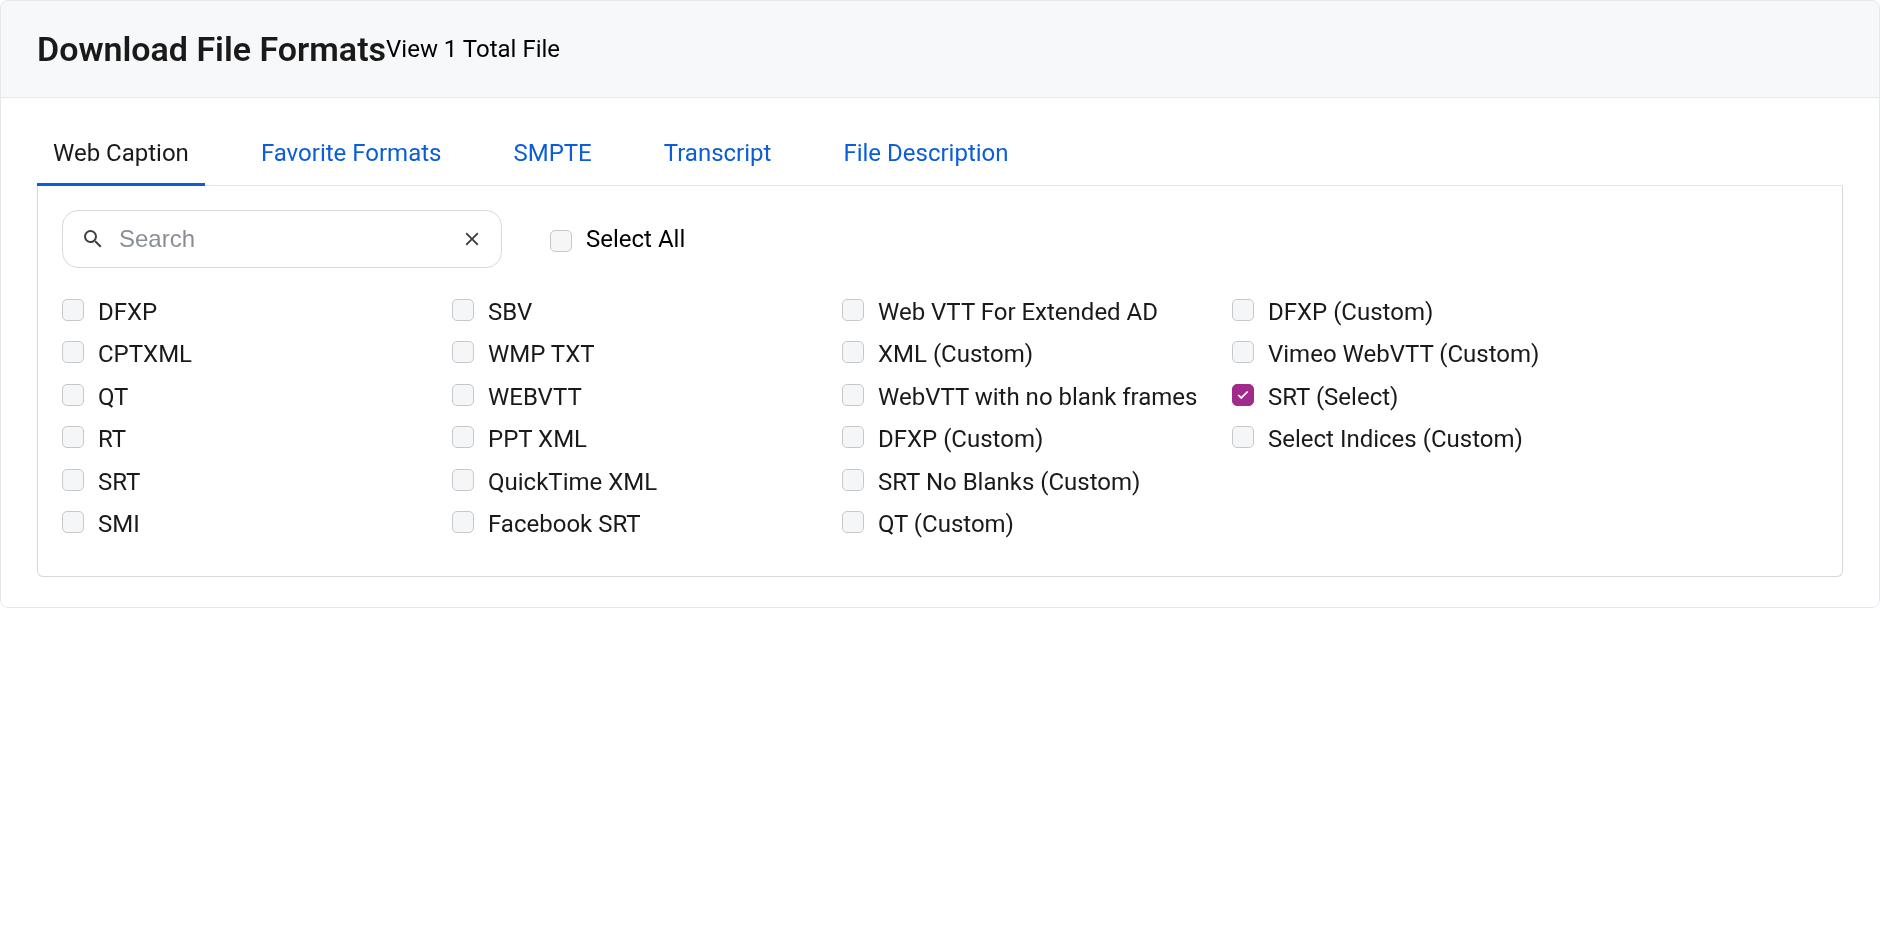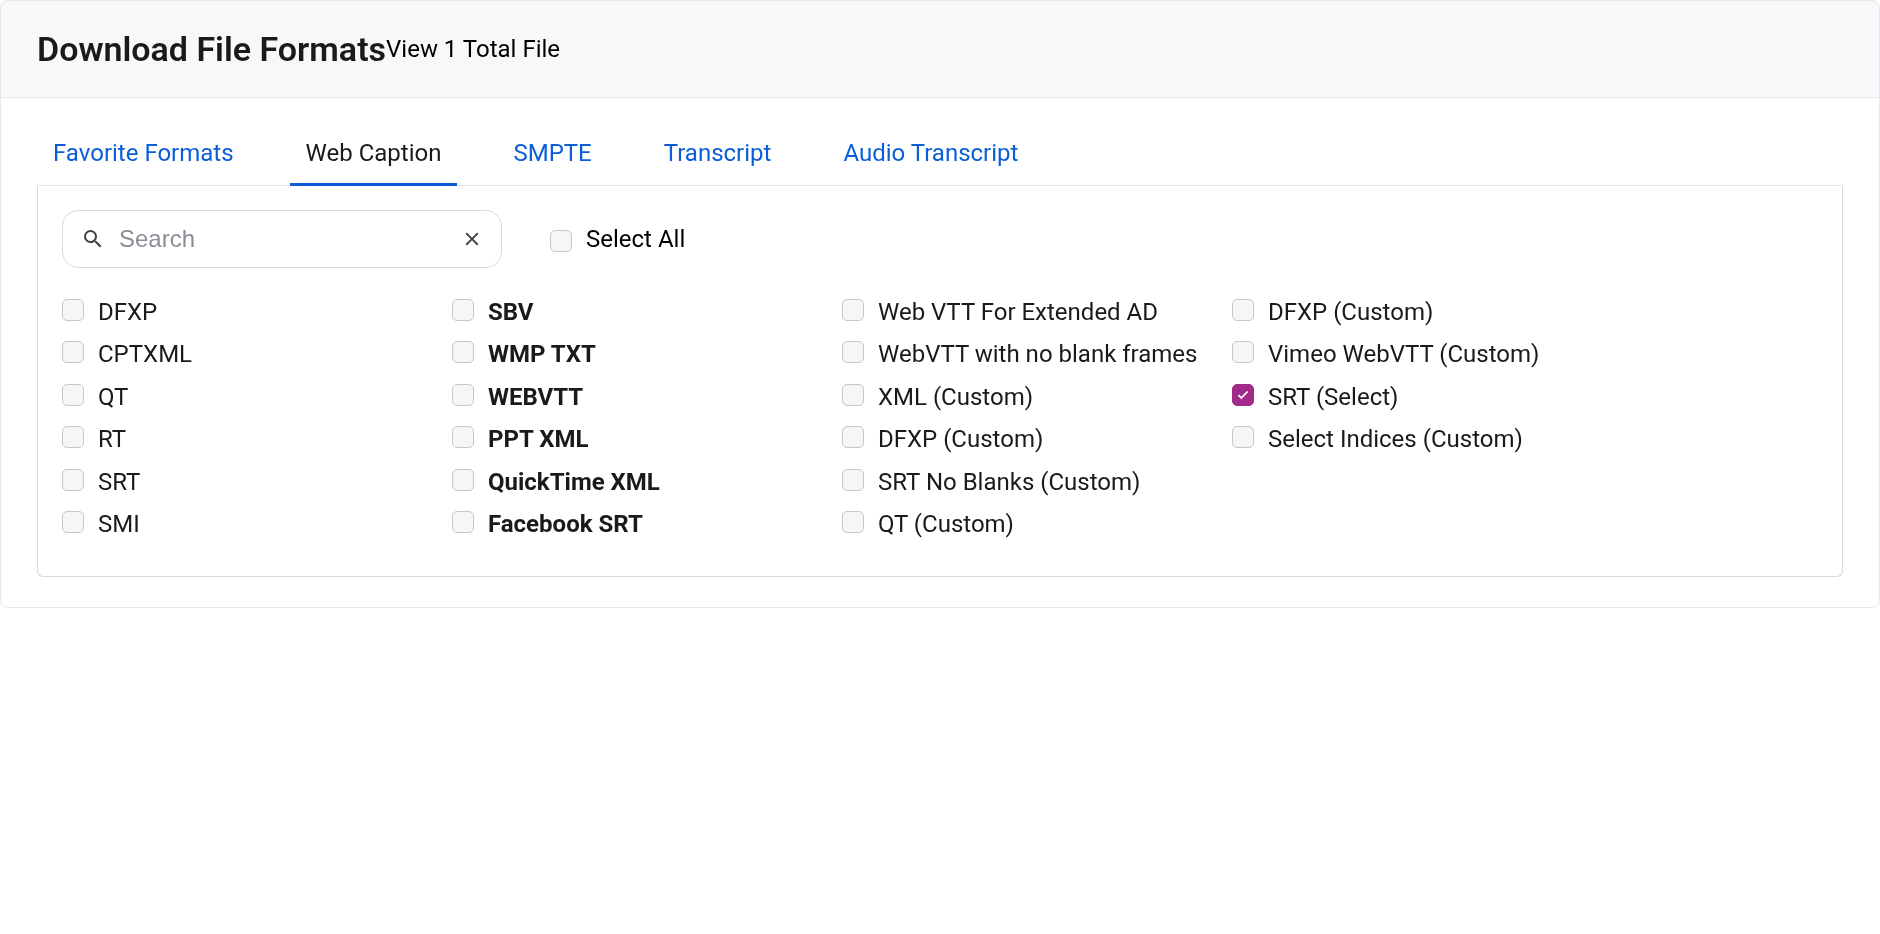--- a/index.html
+++ b/index.html
@@ -119,21 +119,21 @@
     .formats-grid {
       display: flex;
       gap: 20px;
     }
     .col {
       display: flex;
       flex-direction: column;
       gap: 10px;
     }
     .col-1 { width: 370px; }
-    .col-2 { width: 370px; font-weight: bold; }
+    .col-2 { width: 370px; }
     .col-3 { width: 370px; }
     .col-4 { width: auto; }
     .format-item {
       display: flex;
       align-items: flex-start;
       gap: 14px;
     }
     .format-label {
       font-size: 24px;
       color: #1a1a1a;
@@ -169,25 +169,25 @@
 
 <div class="panel">
   <div class="panel-header">
     <div class="panel-title">Download File Formats</div>
     <a href="#" class="header-link">View 1 Total File</a>
   </div>
 
   <div class="panel-body">
 
     <div class="tabs">
+      <a href="#" class="tab active">Web Caption</a>
       <a href="#" class="tab">Favorite Formats</a>
-      <a href="#" class="tab active">Web Caption</a>
       <a href="#" class="tab">SMPTE</a>
       <a href="#" class="tab">Transcript</a>
-      <a href="#" class="tab">Audio Transcript</a>
+      <a href="#" class="tab">File Description</a>
     </div>
 
     <div class="content-box">
 
       <div class="top-row">
         <div class="search-wrap">
           <svg class="search-svg" viewBox="0 0 24 24">
             <path d="M15.5 14h-.79l-.28-.27A6.471 6.471 0 0 0 16 9.5 6.5 6.5 0 1 0 9.5 16c1.61 0 3.09-.59 4.23-1.57l.27.28v.79l5 4.99L20.49 19l-4.99-5zm-6 0C7.01 14 5 11.99 5 9.5S7.01 5 9.5 5 14 7.01 14 9.5 11.99 14 9.5 14z"></path>
           </svg>
           <input type="text" class="search-input" placeholder="Search" style="">
@@ -257,25 +257,25 @@
           </div>
         </div>
 
         <div class="col col-3">
           <div class="format-item">
             <span class="checkbox"></span>
             <span class="format-label">Web VTT For Extended AD</span>
           </div>
           <div class="format-item">
             <span class="checkbox"></span>
+            <span class="format-label">XML (Custom)</span>
+          </div>
+          <div class="format-item">
+            <span class="checkbox"></span>
             <span class="format-label">WebVTT with no blank frames</span>
-          </div>
-          <div class="format-item">
-            <span class="checkbox"></span>
-            <span class="format-label">XML (Custom)</span>
           </div>
           <div class="format-item">
             <span class="checkbox"></span>
             <span class="format-label">DFXP (Custom)</span>
           </div>
           <div class="format-item">
             <span class="checkbox"></span>
             <span class="format-label">SRT No Blanks (Custom)</span>
           </div>
           <div class="format-item">

